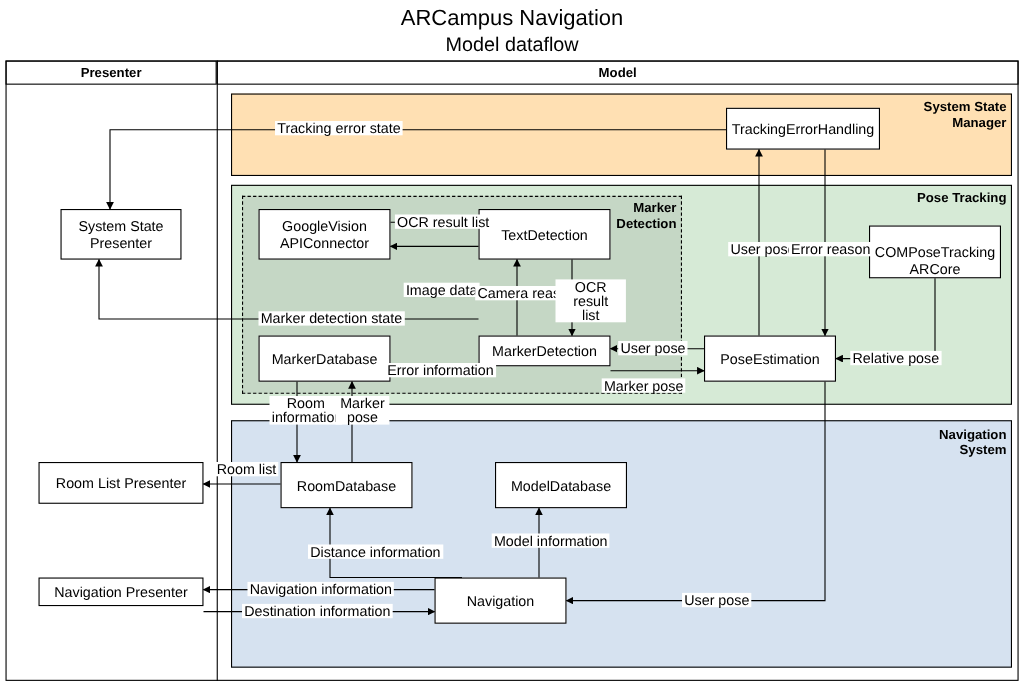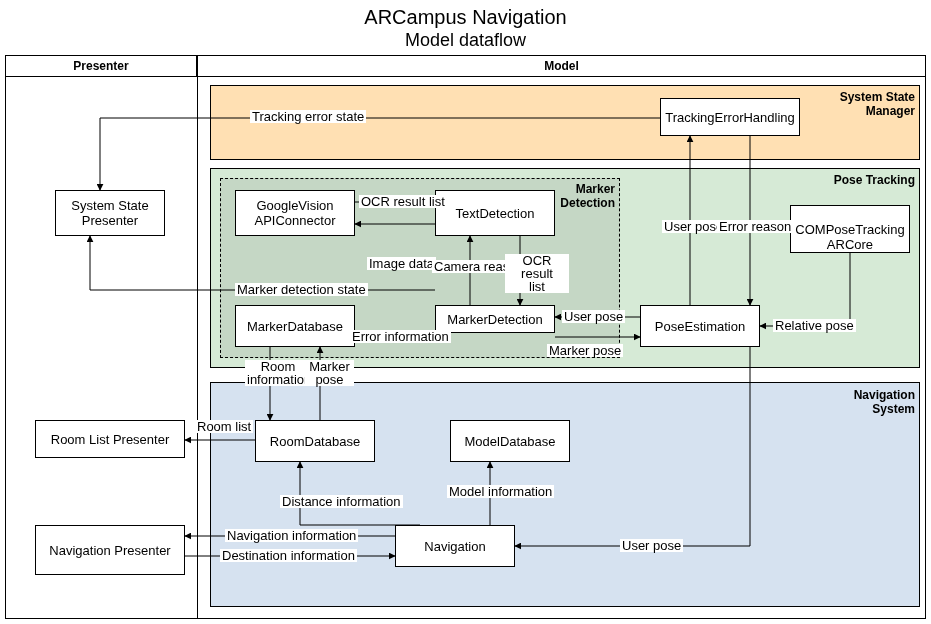--- a/index.html
+++ b/index.html
@@ -49,21 +49,21 @@
   <div class="region-label" style="left:820px; top:173px; width:95px;">Pose Tracking</div>
 
   <div class="region dashed marker-det" style="left:220px; top:178px; width:400px; height:180px;"></div>
   <div class="region-label" style="left:555px; top:182px; width:60px;">Marker<br>Detection</div>
 
   <div class="region nav-system" style="left:210px; top:382px; width:710px; height:225px;"></div>
   <div class="region-label" style="left:820px; top:388px; width:95px;">Navigation<br>System</div>
 
   <div class="box" style="left:55px;  top:190px; width:110px; height:46px;">System State<br>Presenter</div>
   <div class="box" style="left:35px;  top:420px; width:150px; height:38px;">Room List Presenter</div>
-  <div class="box" style="left:35px;  top:525px; width:150px; height:50px;text-align:center;">Navigation Presenter</div>
+  <div class="box" style="left:35px;  top:525px; width:150px; height:26px;text-align:center;">Navigation Presenter</div>
 
   <div class="box" style="left:660px; top:98px;  width:140px; height:38px;">TrackingErrorHandling</div>
 
   <div class="box" style="left:235px; top:190px; width:120px; height:46px;">GoogleVision<br>APIConnector</div>
   <div class="box" style="left:435px; top:190px; width:120px; height:46px;">TextDetection</div>
   <div class="box" style="left:235px; top:305px; width:120px; height:42px;">MarkerDatabase</div>
   <div class="box" style="left:435px; top:305px; width:120px; height:28px;">MarkerDetection</div>
   <div class="box" style="left:640px; top:305px; width:120px; height:42px;">PoseEstimation</div>
   <div class="box" style="left:790px; top:205px; width:120px; height:48px;"><br>    COMPoseTracking<br>    ARCore<br>  </div>
 

